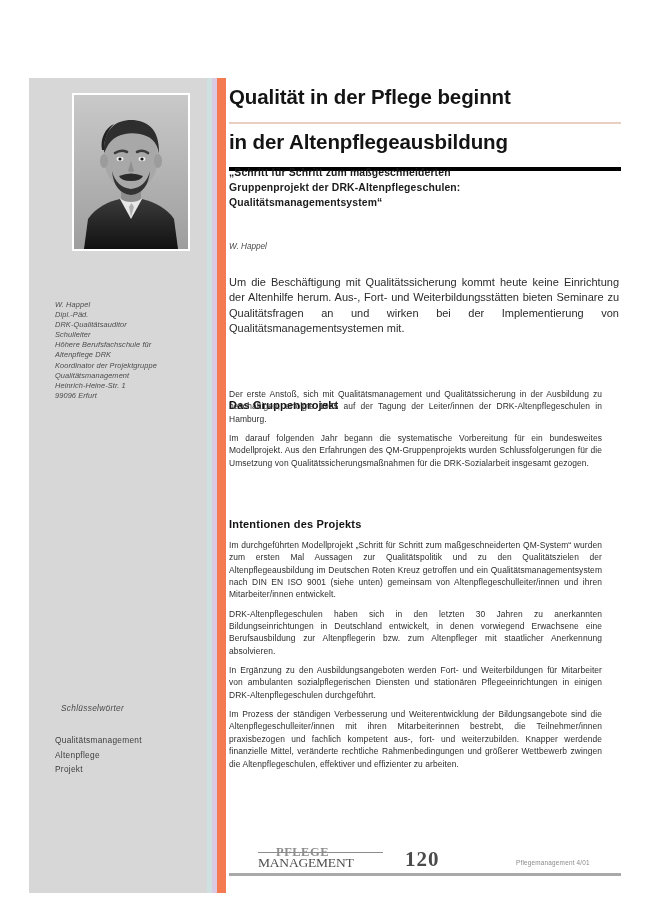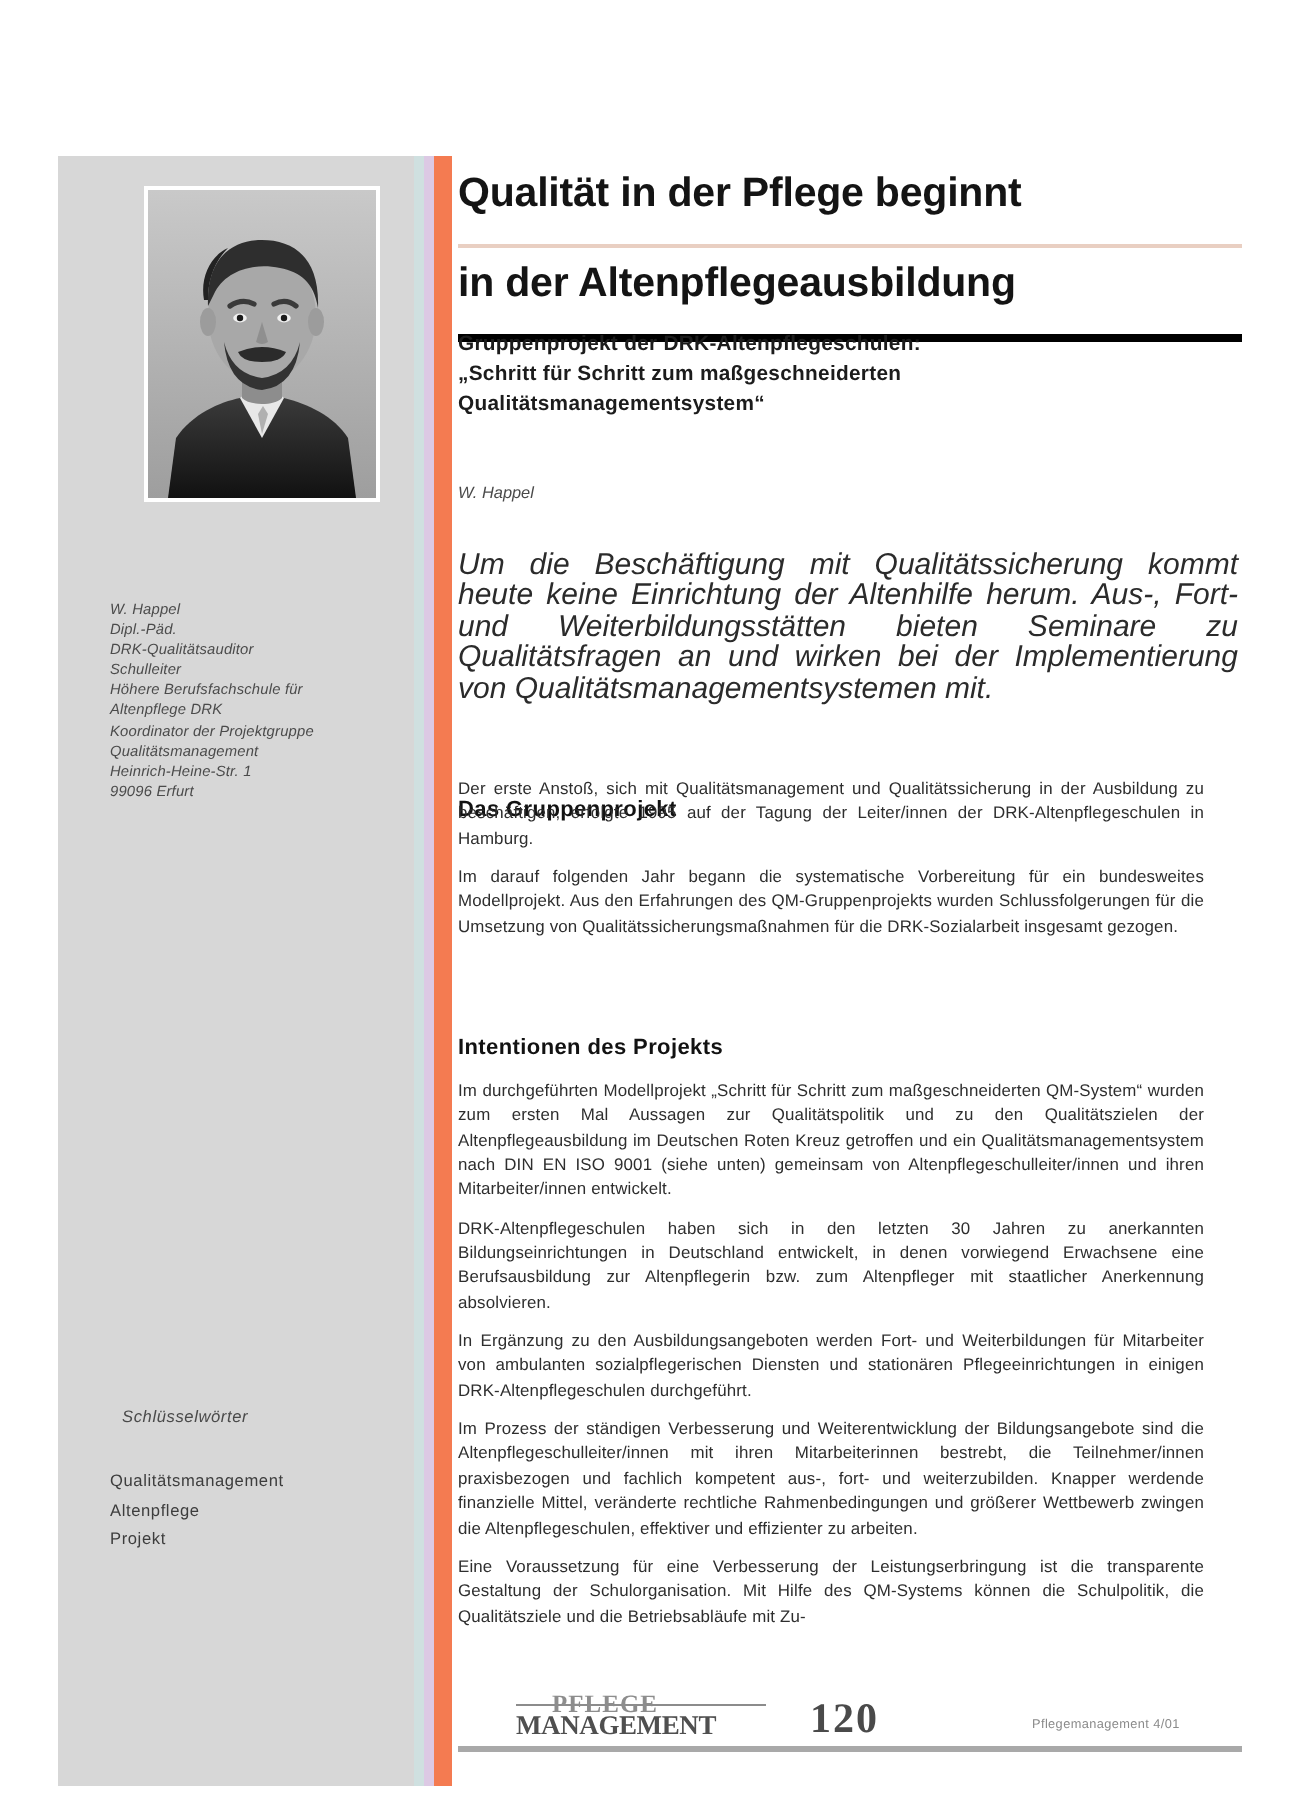--- a/index.html
+++ b/index.html
@@ -170,22 +170,21 @@
     font-size: 8.2px;
     font-style: italic;
     color: #4a4a4a;
   }
 
   #abstract {
     position: absolute;
     left: 0;
     top: 197px;
     width: 390px;
-    font-size: 15px;
-    font-style: italic;
+    font-size: 11px;
     line-height: 15.4px;
     color: #2b2b2b;
     text-align: justify;
   }
 
   .section-heading {
     position: absolute;
     left: 0;
     width: 390px;
     font-size: 11px;
@@ -236,21 +235,21 @@
     font-weight: bold;
     color: #8d8d8d;
     letter-spacing: 0.5px;
   }
   #logo-management {
     position: absolute;
     left: 0px;
     top: 10px;
     font-family: "Liberation Serif", serif;
     font-size: 13.5px;
-    font-weight: bold;
+    font-weight: normal;
     color: #4f4f4f;
     letter-spacing: -0.2px;
   }
   #logo-rule-top {
     position: absolute;
     left: 0px;
     top: 7px;
     width: 125px;
     height: 1px;
     background: #8c8c8c;
@@ -360,42 +359,41 @@
   </div>
 
   <div id="main">
 
     <div id="title-block">
       <div class="title-line" id="title-line-1">Qualität in der Pflege beginnt</div>
       <div class="title-line" id="title-line-2">in der Altenpflegeausbildung</div>
     </div>
 
     <div id="subtitle">
+      <div>„Schritt für Schritt zum maßgeschneiderten</div>
       <div>Gruppenprojekt der DRK-Altenpflegeschulen:</div>
-      <div>„Schritt für Schritt zum maßgeschneiderten</div>
       <div>Qualitätsmanagementsystem“</div>
     </div>
 
     <div id="byline">W. Happel</div>
 
     <div id="abstract">Um die Beschäftigung mit Qualitätssicherung kommt heute keine Einrichtung der Altenhilfe herum. Aus-, Fort- und Weiterbildungsstätten bieten Seminare zu Qualitätsfragen an und wirken bei der Implementierung von Qualitätsmanagementsystemen mit.</div>
 
     <div class="section-heading" id="heading-gruppenprojekt">Das Gruppenprojekt</div>
     <div class="body-block" id="body-gruppenprojekt">
       <p>Der erste Anstoß, sich mit Qualitätsmanagement und Qualitätssicherung in der Ausbildung zu beschäftigen, erfolgte 1995 auf der Tagung der Leiter/innen der DRK-Altenpflegeschulen in Hamburg.</p>
       <p>Im darauf folgenden Jahr begann die systematische Vorbereitung für ein bundesweites Modellprojekt. Aus den Erfahrungen des QM-Gruppenprojekts wurden Schlussfolgerungen für die Umsetzung von Qualitätssicherungsmaßnahmen für die DRK-Sozialarbeit insgesamt gezogen.</p>
     </div>
 
     <div class="section-heading" id="heading-intentionen">Intentionen des Projekts</div>
     <div class="body-block" id="body-intentionen">
       <p>Im durchgeführten Modellprojekt „Schritt für Schritt zum maßgeschneiderten QM-System“ wurden zum ersten Mal Aussagen zur Qualitätspolitik und zu den Qualitätszielen der Altenpflegeausbildung im Deutschen Roten Kreuz getroffen und ein Qualitätsmanagementsystem nach DIN EN ISO 9001 (siehe unten) gemeinsam von Altenpflegeschulleiter/innen und ihren Mitarbeiter/innen entwickelt.</p>
       <p>DRK-Altenpflegeschulen haben sich in den letzten 30 Jahren zu anerkannten Bildungseinrichtungen in Deutschland entwickelt, in denen vorwiegend Erwachsene eine Berufsausbildung zur Altenpflegerin bzw. zum Altenpfleger mit staatlicher Anerkennung absolvieren.</p>
       <p>In Ergänzung zu den Ausbildungsangeboten werden Fort- und Weiterbildungen für Mitarbeiter von ambulanten sozialpflegerischen Diensten und stationären Pflegeeinrichtungen in einigen DRK-Altenpflegeschulen durchgeführt.</p>
       <p>Im Prozess der ständigen Verbesserung und Weiterentwicklung der Bildungsangebote sind die Altenpflegeschulleiter/innen mit ihren Mitarbeiterinnen bestrebt, die Teilnehmer/innen praxisbezogen und fachlich kompetent aus-, fort- und weiterzubilden. Knapper werdende finanzielle Mittel, veränderte rechtliche Rahmenbedingungen und größerer Wettbewerb zwingen die Altenpflegeschulen, effektiver und effizienter zu arbeiten.</p>
-      <p>Eine Voraussetzung für eine Verbesserung der Leistungserbringung ist die transparente Gestaltung der Schulorganisation. Mit Hilfe des QM-Systems können die Schulpolitik, die Qualitätsziele und die Betriebsabläufe mit Zu-</p>
     </div>
   </div>
 
   <div id="footer">
     <div id="footer-logo">
       <div id="logo-rule-top"></div>
       <div id="logo-pflege">PFLEGE</div>
       <div id="logo-management">MANAGEMENT</div>
     </div>
     <div id="page-number">120</div>

